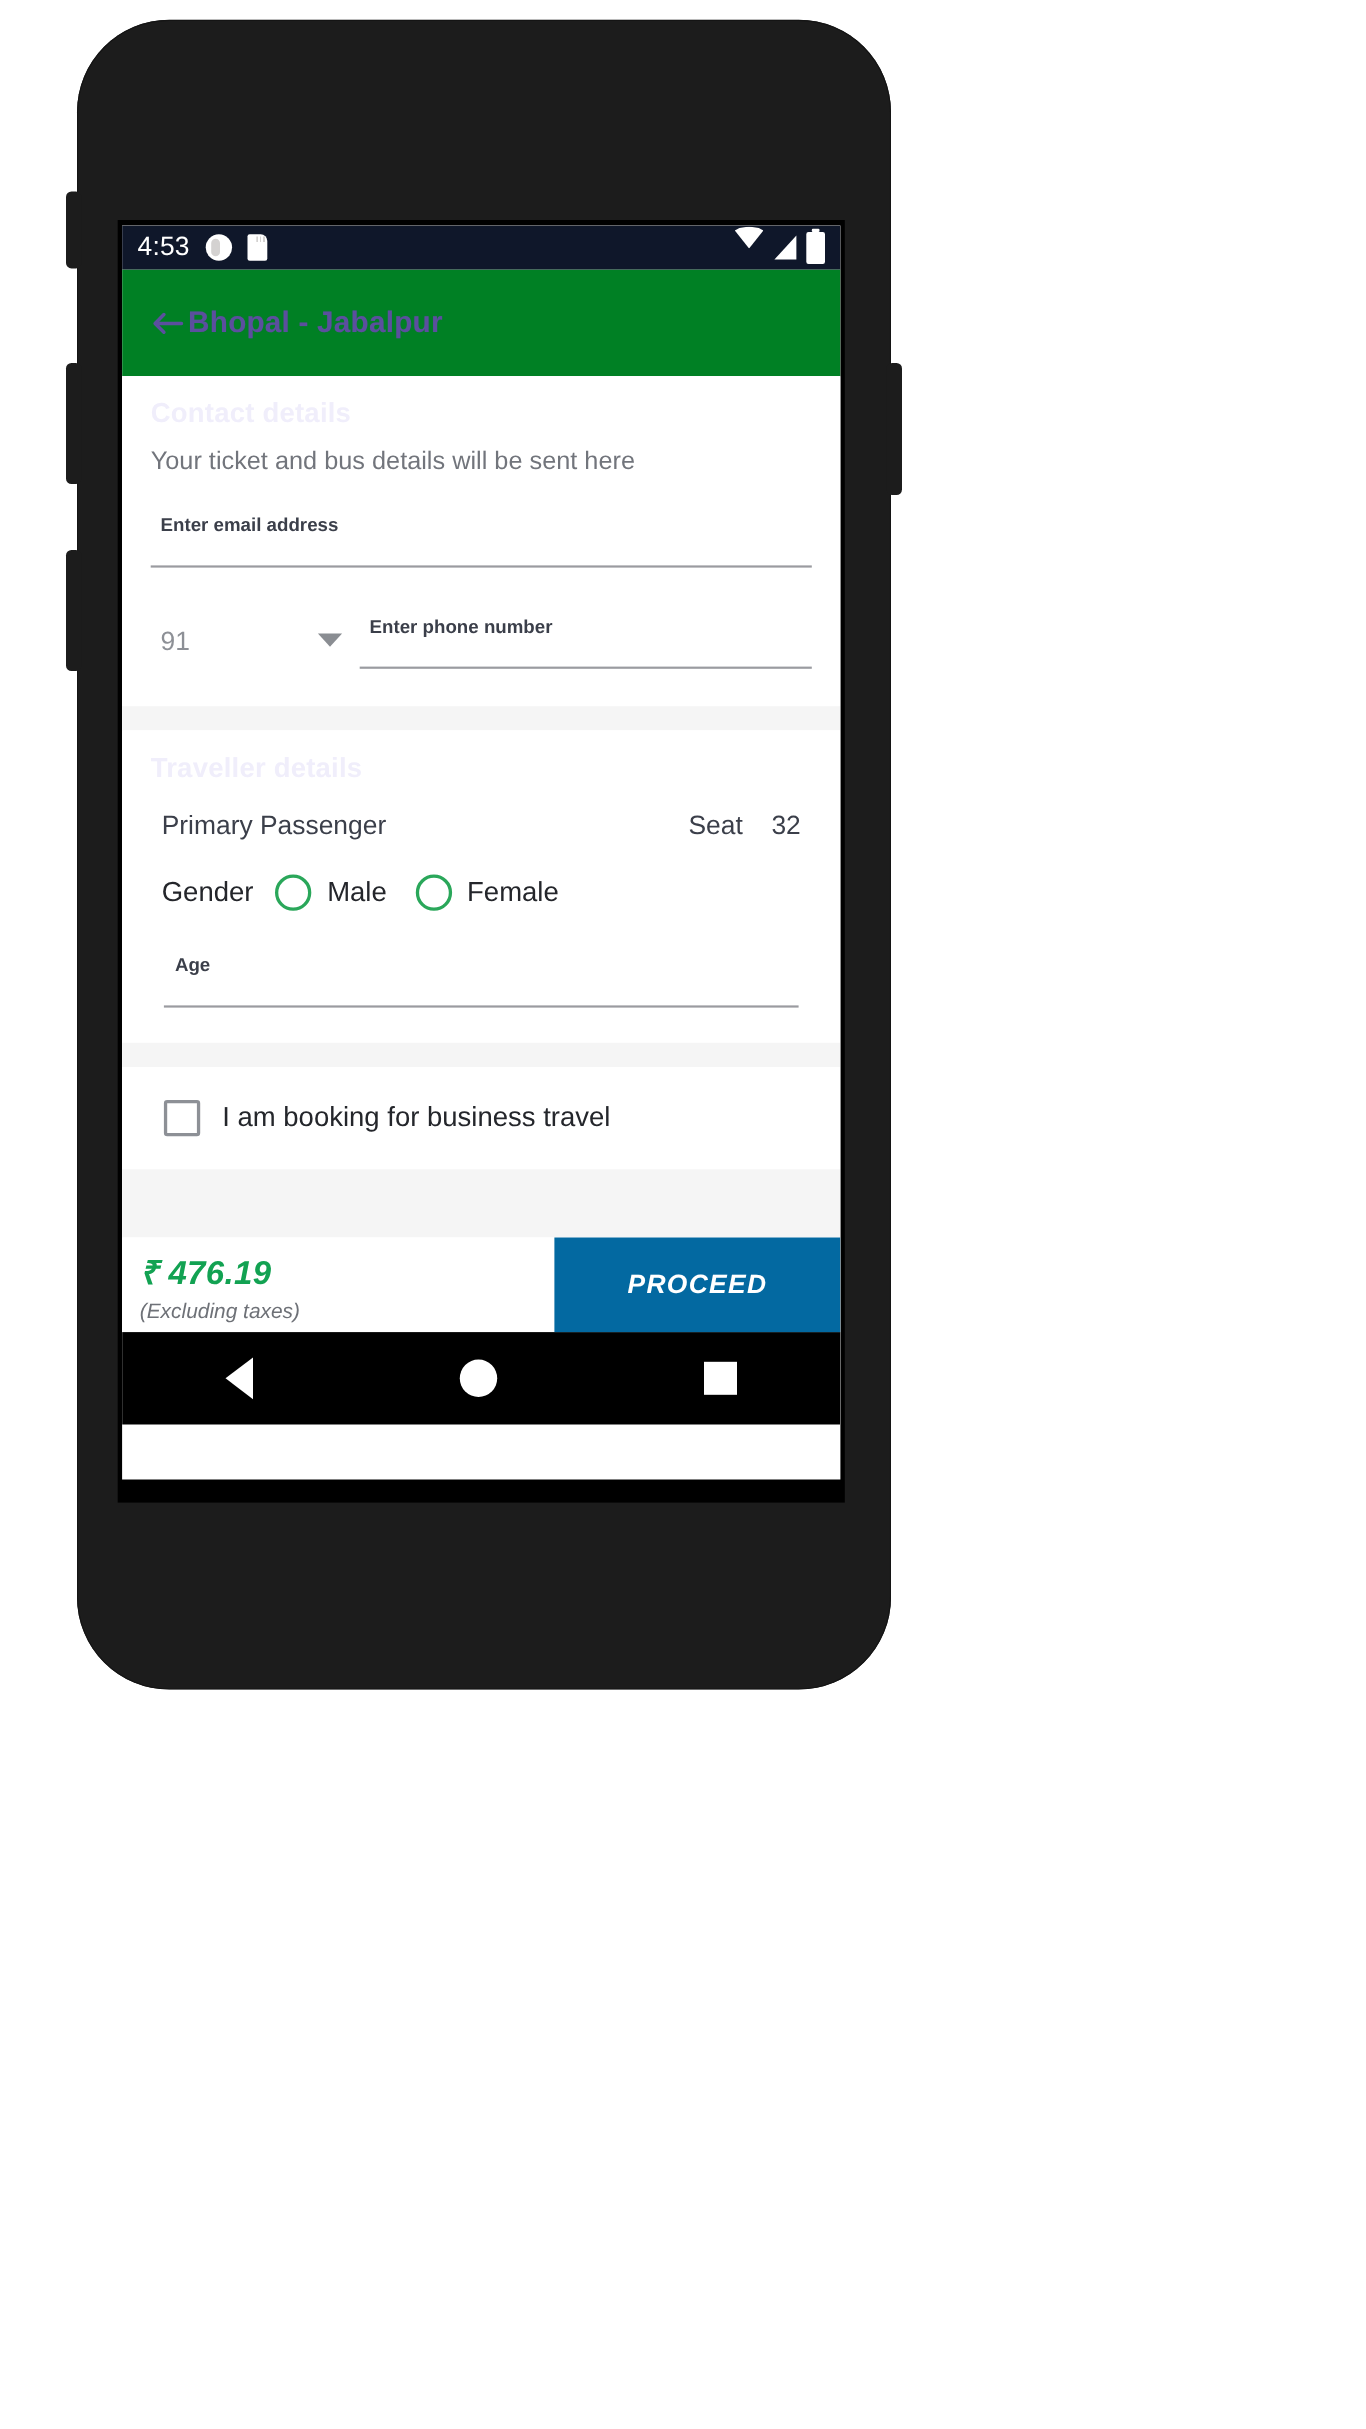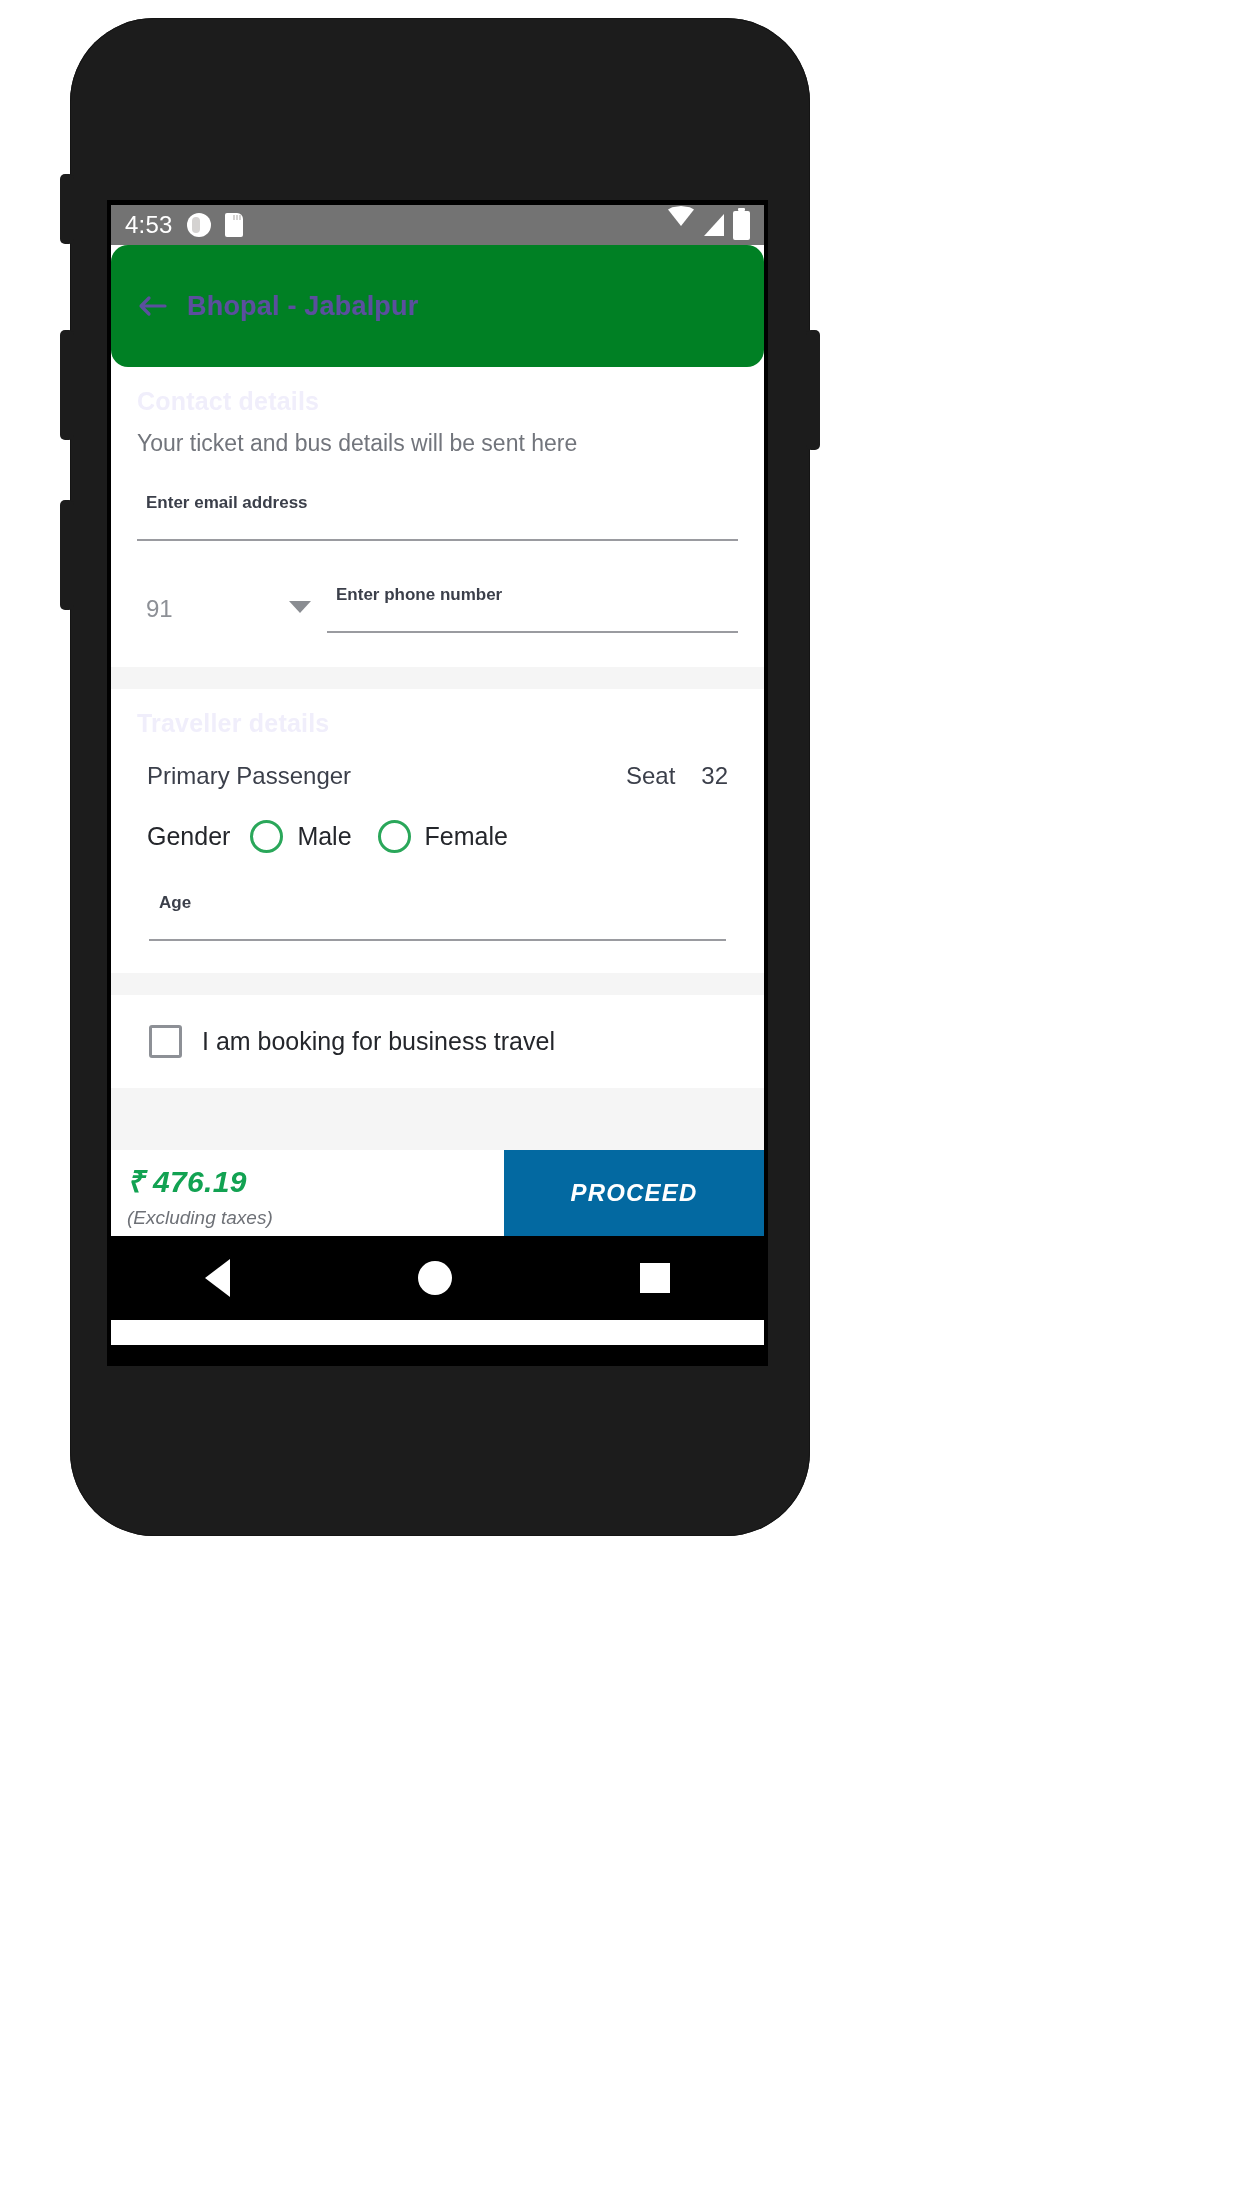--- a/index.html
+++ b/index.html
@@ -25,21 +25,21 @@
     position:absolute;left:107px;top:200px;width:661px;height:1166px;
     background:#000;overflow:hidden;
   }
   #screen-inner{
     position:absolute;left:4px;top:5px;width:653px;height:1140px;
     background:#ffffff;overflow:hidden;
   }
 
   
   #status-bar{
-    position:relative;height:40px;background:#737373;
+    position:relative;height:40px;background:#0f172a;
     display:flex;align-items:center;padding:16px 14px;box-sizing:border-box;
   }
   #clock{color:#ffffff;font-size:24px;letter-spacing:.2px;}
   .sb-left{display:flex;align-items:center;gap:14px;}
   .sb-right{margin-left:auto;display:flex;align-items:center;gap:9px;}
   .ic-alarmish{
     width:24px;height:24px;border-radius:50%;background:#fff;position:relative;
   }
   .ic-alarmish:after{
     content:"";position:absolute;left:5px;top:4px;width:8px;height:16px;
@@ -66,22 +66,22 @@
   }
   .ic-battery{
     width:13px;height:25px;border:2px solid #fff;border-radius:2px;position:relative;background:#fff;
   }
   .ic-battery:before{
     content:"";position:absolute;left:3px;top:-5px;width:7px;height:3px;background:#fff;border-radius:1px;
   }
 
   
   #app-bar{
-    height:122px;background:#008024;display:flex;align-items:center;padding:0 26px;
-    box-sizing:border-box;gap:20px;border-radius:17px;
+    height:97px;background:#008024;display:flex;align-items:center;padding:0 26px;
+    box-sizing:border-box;gap:4px;
   }
   #back-arrow{
     width:30px;height:30px;position:relative;flex:none;
   }
   #back-arrow svg{display:block}
   #app-title{
     color:#5b4f9e;font-size:27px;font-weight:bold;letter-spacing:.2px;
     text-shadow:0 0 1px rgba(91,79,158,.35);
   }
 

